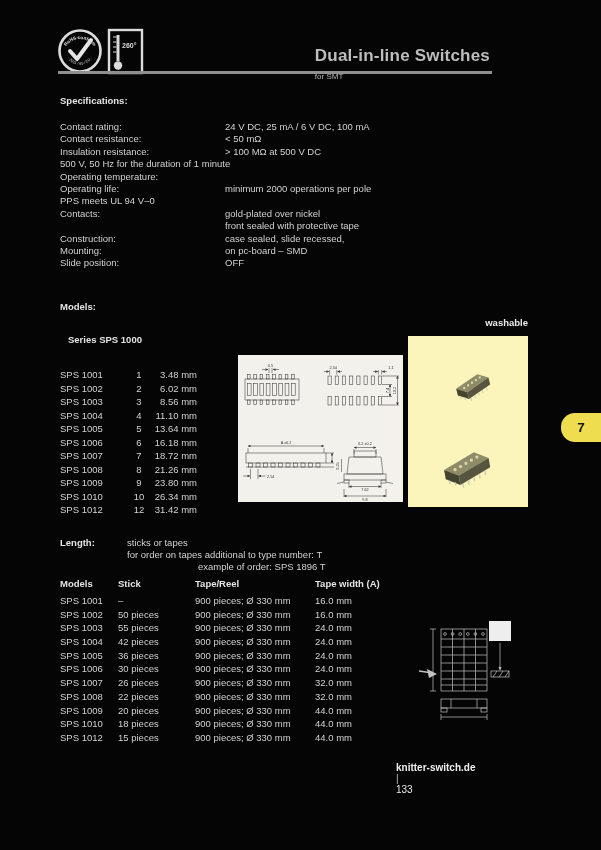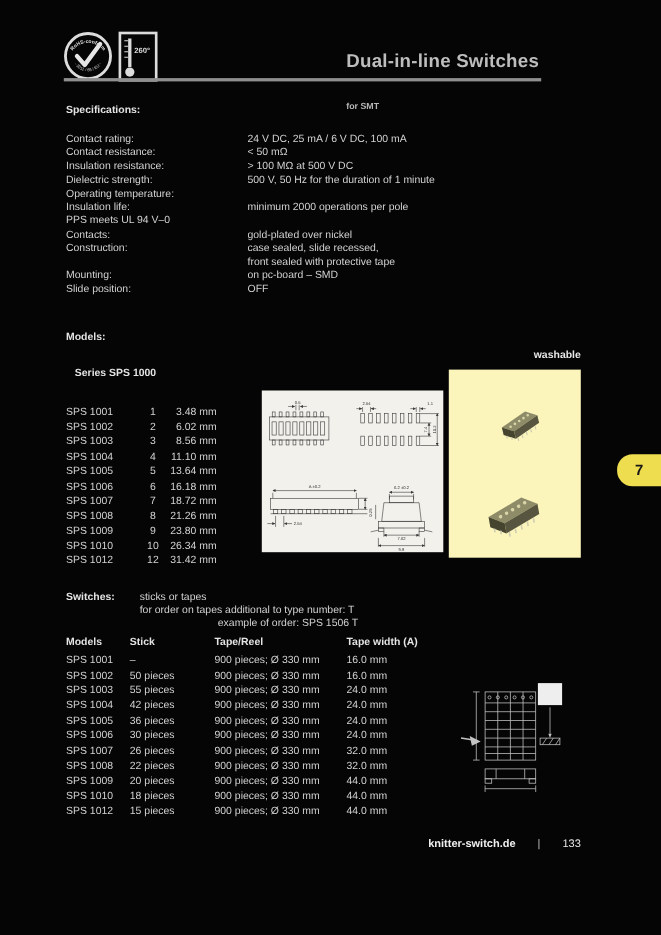--- a/index.html
+++ b/index.html
@@ -8,21 +8,21 @@
     position:relative; width:601px; height:850px; overflow:hidden;
     background:#050505; color:#d2d2d2;
     font-family:"Liberation Sans", sans-serif; font-size:9.5px;
   }
   .abs { position:absolute; }
   .bold { font-weight:bold; color:#e4e4e4; }
 
   
   .title-block { position:absolute; top:46px; right:111px; display:flex; align-items:baseline; gap:6px; white-space:nowrap;flex-direction:column; }
   .title-main { font-size:17px; font-weight:bold; color:#bdbdbd; letter-spacing:0.2px; }
-  .title-sub  { font-size:8px; font-weight:bold; color:#b5b5b5;margin-top:20px; }
+  .title-sub  { font-size:8px; font-weight:normal; color:#b5b5b5; }
   .rule { position:absolute; left:58px; top:71px; width:434px; height:3px; background:#8f8f8f; }
 
   
   .spec-rows { position:absolute; left:60px; top:121px; width:430px; }
   .spec-row { display:flex; height:12.4px; line-height:12.4px; }
   .spec-label { width:165px; flex:none; }
   .spec-value { flex:1; }
 
   
   .models-header { position:absolute; left:60px; top:338px; width:200px; height:13px; }
@@ -48,21 +48,21 @@
 
   
   .packing-header, .packing-rows { position:absolute; left:60px; width:340px; }
   .packing-header { top:578px; display:grid; grid-template-columns:58px 77px 120px 1fr; font-weight:bold; color:#e4e4e4; }
   .packing-rows { top:594px; }
   .packing-row { display:grid; grid-template-columns:58px 77px 120px 1fr; height:13.7px; line-height:13.7px; }
 
   .tape { position:absolute; left:419px; top:607px; width:114px; height:116px; }
 
   
-  .footer { position:absolute; left:396px; top:762px; width:132px; display:flex; justify-content:flex-end; align-items:baseline; gap:20px; white-space:nowrap; }
+  .footer { position:absolute; left:396px; top:762px; width:132px; display:flex; justify-content:flex-end; align-items:baseline; gap:0; white-space:nowrap;flex-direction:column; }
   .footer .brand { font-weight:bold; font-size:10px; color:#f0f0f0; }
   .footer .divider { color:#bdbdbd; font-size:10px; }
   .footer .page-no { font-size:10px; color:#e8e8e8; }
 
   svg text { font-family:"Liberation Sans", sans-serif; }
 </style>
 </head>
 <body>
 
 <div class="page">
@@ -109,44 +109,43 @@
     </div>
       <div class="spec-row">
       <span class="spec-label">Contact resistance:</span>
       <span class="spec-value">&lt; 50 mΩ</span>
     </div>
       <div class="spec-row">
       <span class="spec-label">Insulation resistance:</span>
       <span class="spec-value">&gt; 100 MΩ at 500 V DC</span>
     </div>
       <div class="spec-row">
-      <span class="spec-label">Dielectric strength:</span>
       <span class="spec-value">500 V, 50 Hz for the duration of 1 minute</span>
     </div>
       <div class="spec-row">
       <span class="spec-label">Operating temperature:</span>
     </div>
       <div class="spec-row">
-      <span class="spec-label">Insulation life:</span>
+      <span class="spec-label">Operating life:</span>
       <span class="spec-value">minimum 2000 operations per pole</span>
     </div>
       <div class="spec-row">
       <span class="spec-value">PPS meets UL 94 V–0</span>
     </div>
       <div class="spec-row">
       <span class="spec-label">Contacts:</span>
       <span class="spec-value">gold-plated over nickel</span>
     </div>
       <div class="spec-row">
+      <span class="spec-label"></span>
+      <span class="spec-value">front sealed with protective tape</span>
+    </div>
+      <div class="spec-row">
       <span class="spec-label">Construction:</span>
       <span class="spec-value">case sealed, slide recessed,</span>
-    </div>
-      <div class="spec-row">
-      <span class="spec-label"></span>
-      <span class="spec-value">front sealed with protective tape</span>
     </div>
       <div class="spec-row">
       <span class="spec-label">Mounting:</span>
       <span class="spec-value">on pc-board – SMD</span>
     </div>
       <div class="spec-row">
       <span class="spec-label">Slide position:</span>
       <span class="spec-value">OFF</span>
     </div>
     </div>
@@ -366,24 +365,24 @@
           </g>
         </g>
       </defs>
       <use href="#dip" transform="translate(46,44) rotate(-14)"></use>
       <use href="#dip" transform="translate(34,122) rotate(-10) scale(1.35)"></use>
     </svg>
   </div>
 
   <div class="tab7">7</div>
 
-  <div class="abs bold" style="left:60px; top:537px;">Switches:</div>
+  <div class="abs bold" style="left:60px; top:537px;">Length:</div>
   <div class="abs" style="left:127px; top:537px;">sticks or tapes</div>
   <div class="abs" style="left:127px; top:549px;">for order on tapes additional to type number: T</div>
-  <div class="abs" style="left:198px; top:561px;">example of order: SPS 1506 T</div>
+  <div class="abs" style="left:198px; top:561px;">example of order: SPS 1896 T</div>
 
   <div class="packing-header">
     <span>Models</span>
     <span>Stick</span>
     <span>Tape/Reel</span>
     <span>Tape width (A)</span>
   </div>
 
   <div class="packing-rows">
 

